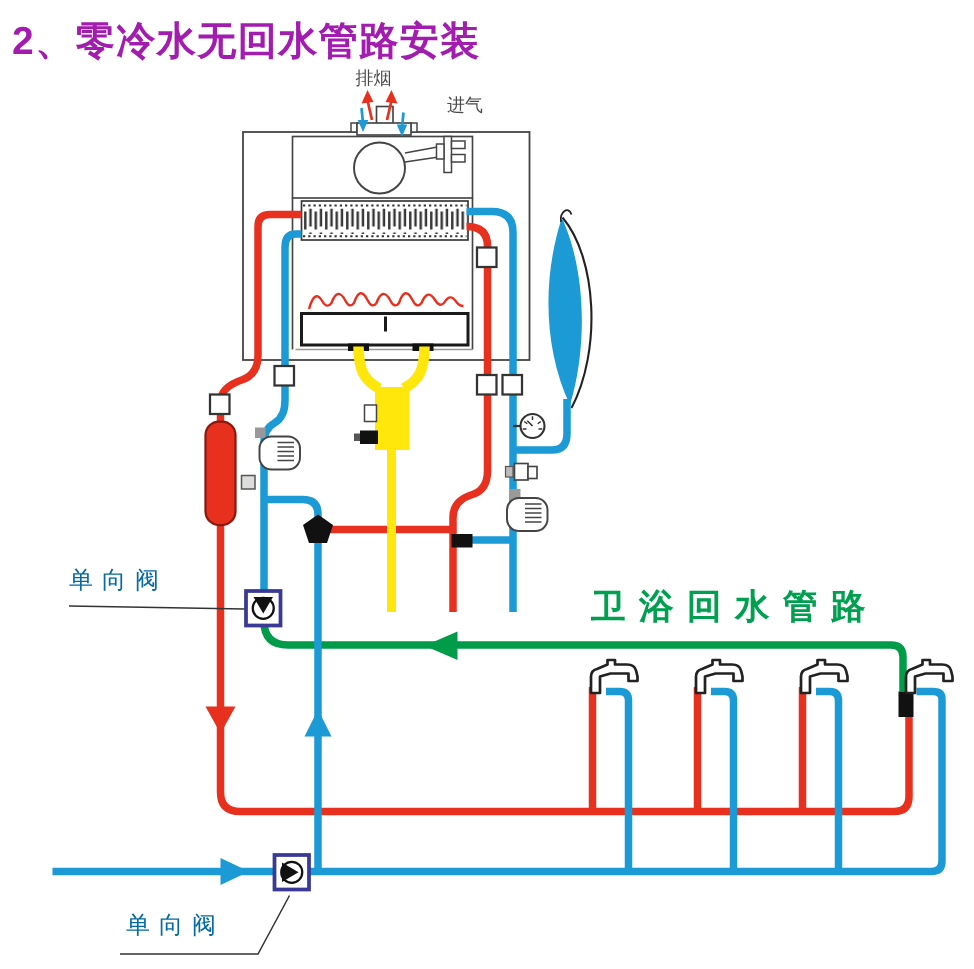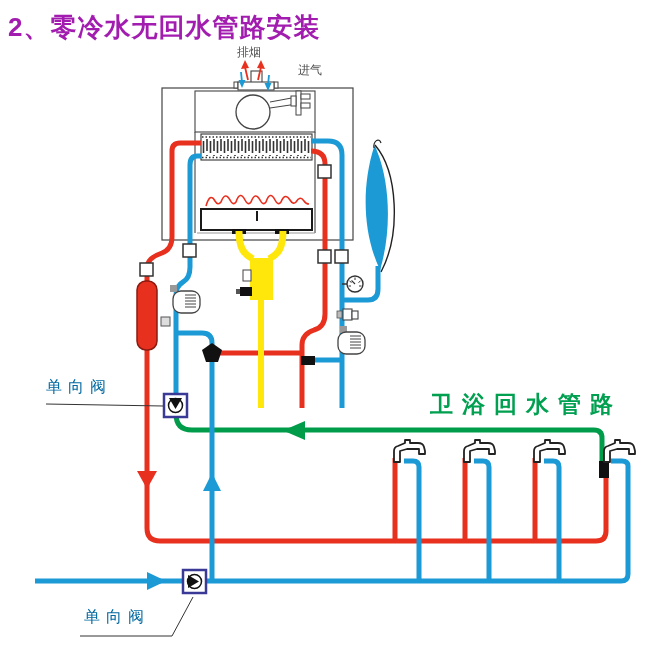--- a/index.html
+++ b/index.html
@@ -8,21 +8,21 @@
   #pipes{position:absolute;left:0;top:0;}
   .lbl{position:absolute;white-space:nowrap;}
   .title{left:8px;top:10px;font-size:26px;font-weight:bold;color:#a21caf;letter-spacing:1px;}
   .small-lbl{font-size:12px;color:#4a4a4a;}
   .exhaust{left:237px;top:44px;}
   .intake{left:266px;top:62px;margin-left:32px;}
   .serif-lbl{font-family:"Liberation Serif","DejaVu Serif",serif;font-size:16px;color:#0369a1;}
   .valve1{left:46px;top:377px;letter-spacing:6px;}
   .valve2{left:84px;top:607px;letter-spacing:6px;}
   .inlet{left:30px;top:551px;letter-spacing:5px;}
-  .return-lbl{left:394px;top:389px;font-size:23px;font-weight:bold;color:var(--c-label_green,#00a050);letter-spacing:9px;margin-left:36px;}
+  .return-lbl{left:394px;top:389px;font-size:23px;font-weight:bold;color:var(--c-label_green,#00a050);letter-spacing:9px;}
   
   .s-hot{stroke:var(--c-hot_water,#e8301f);}   .f-hot{fill:var(--c-hot_water,#e8301f);}
   .s-cold{stroke:var(--c-cold_water,#1b9ad6);} .f-cold{fill:var(--c-cold_water,#1b9ad6);}
   .s-ret{stroke:var(--c-return_water,#009c4a);}.f-ret{fill:var(--c-return_water,#009c4a);}
   .s-gas{stroke:var(--c-gas,#ffe70c);}         .f-gas{fill:var(--c-gas,#ffe70c);}
   .valve-frame{stroke:var(--c-valve_frame,#3a3a96);}
   .pipe{fill:none;stroke-linejoin:round;}
   .thin{stroke:#444;fill:#fff;}
 </style>
 </head>

